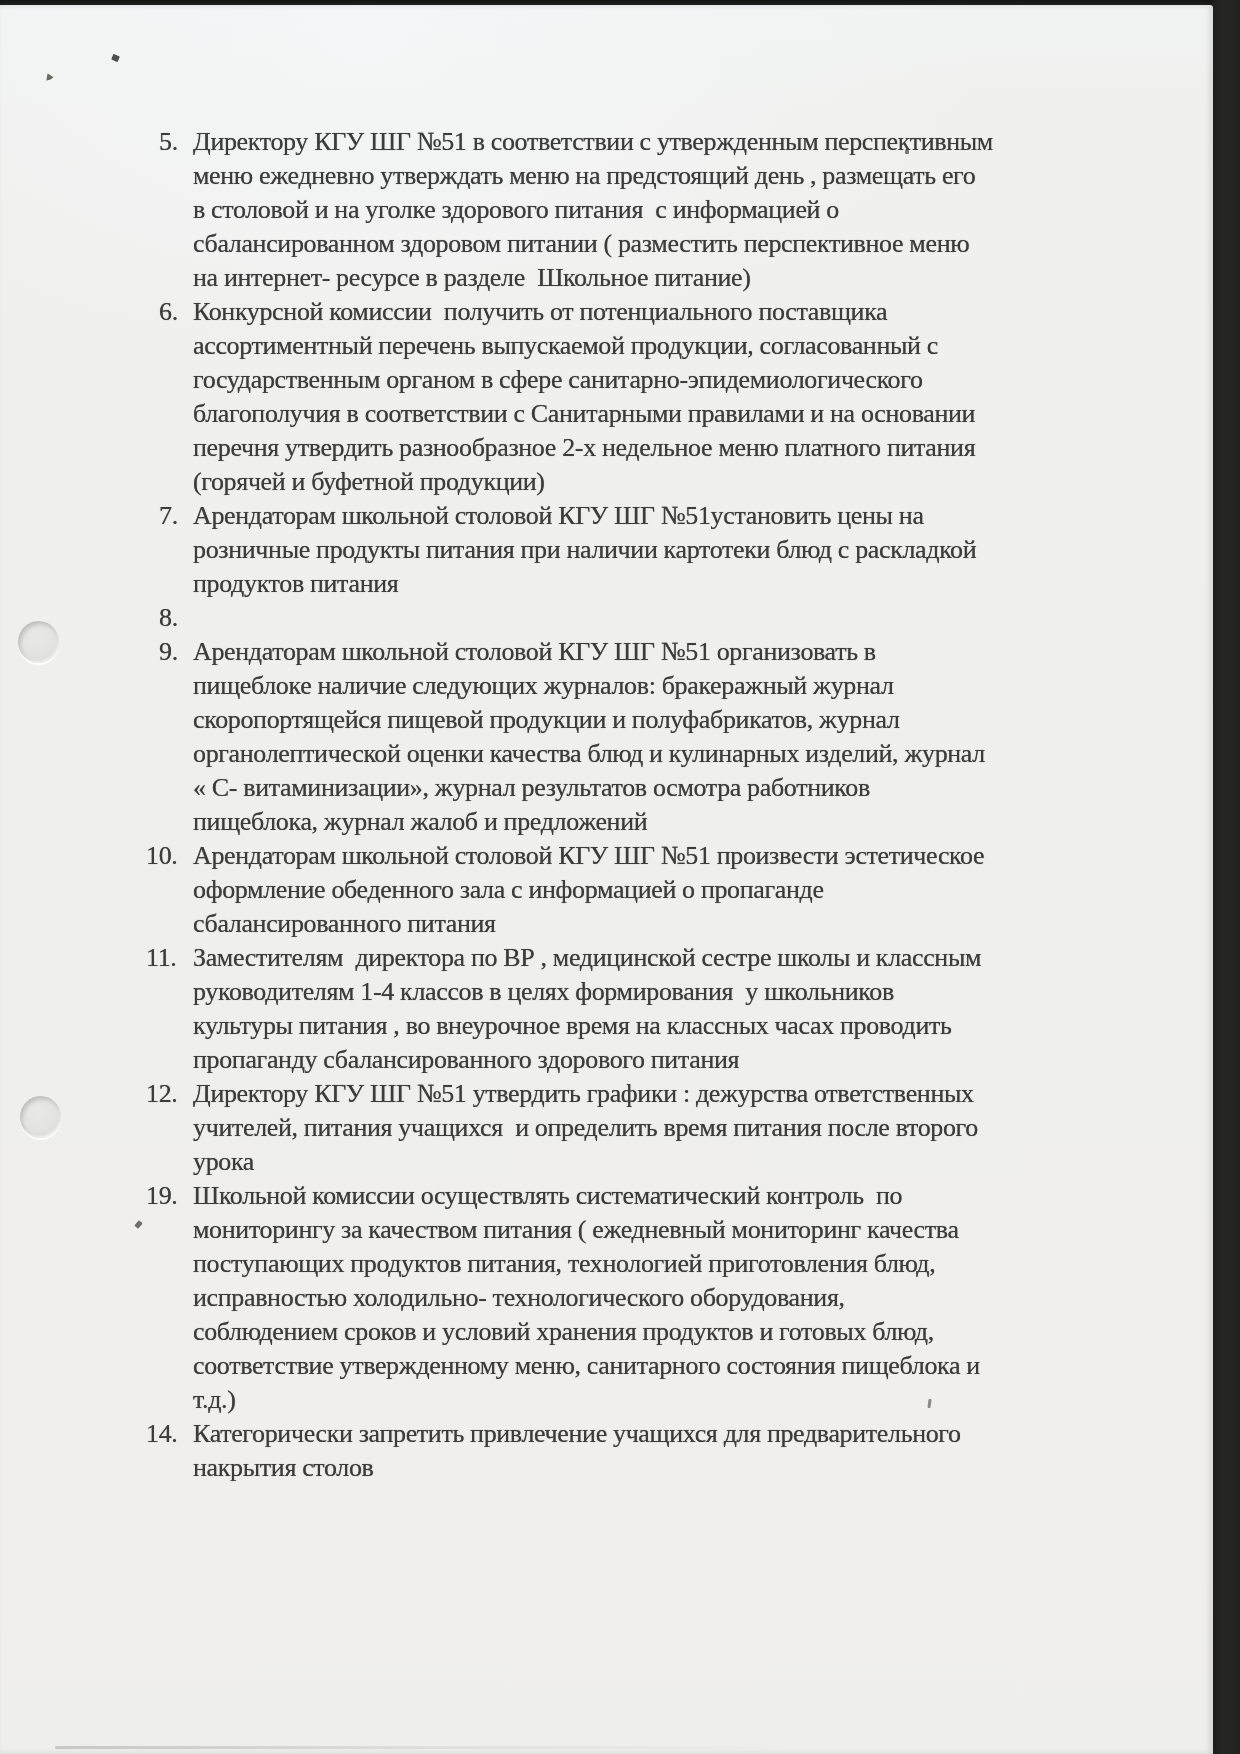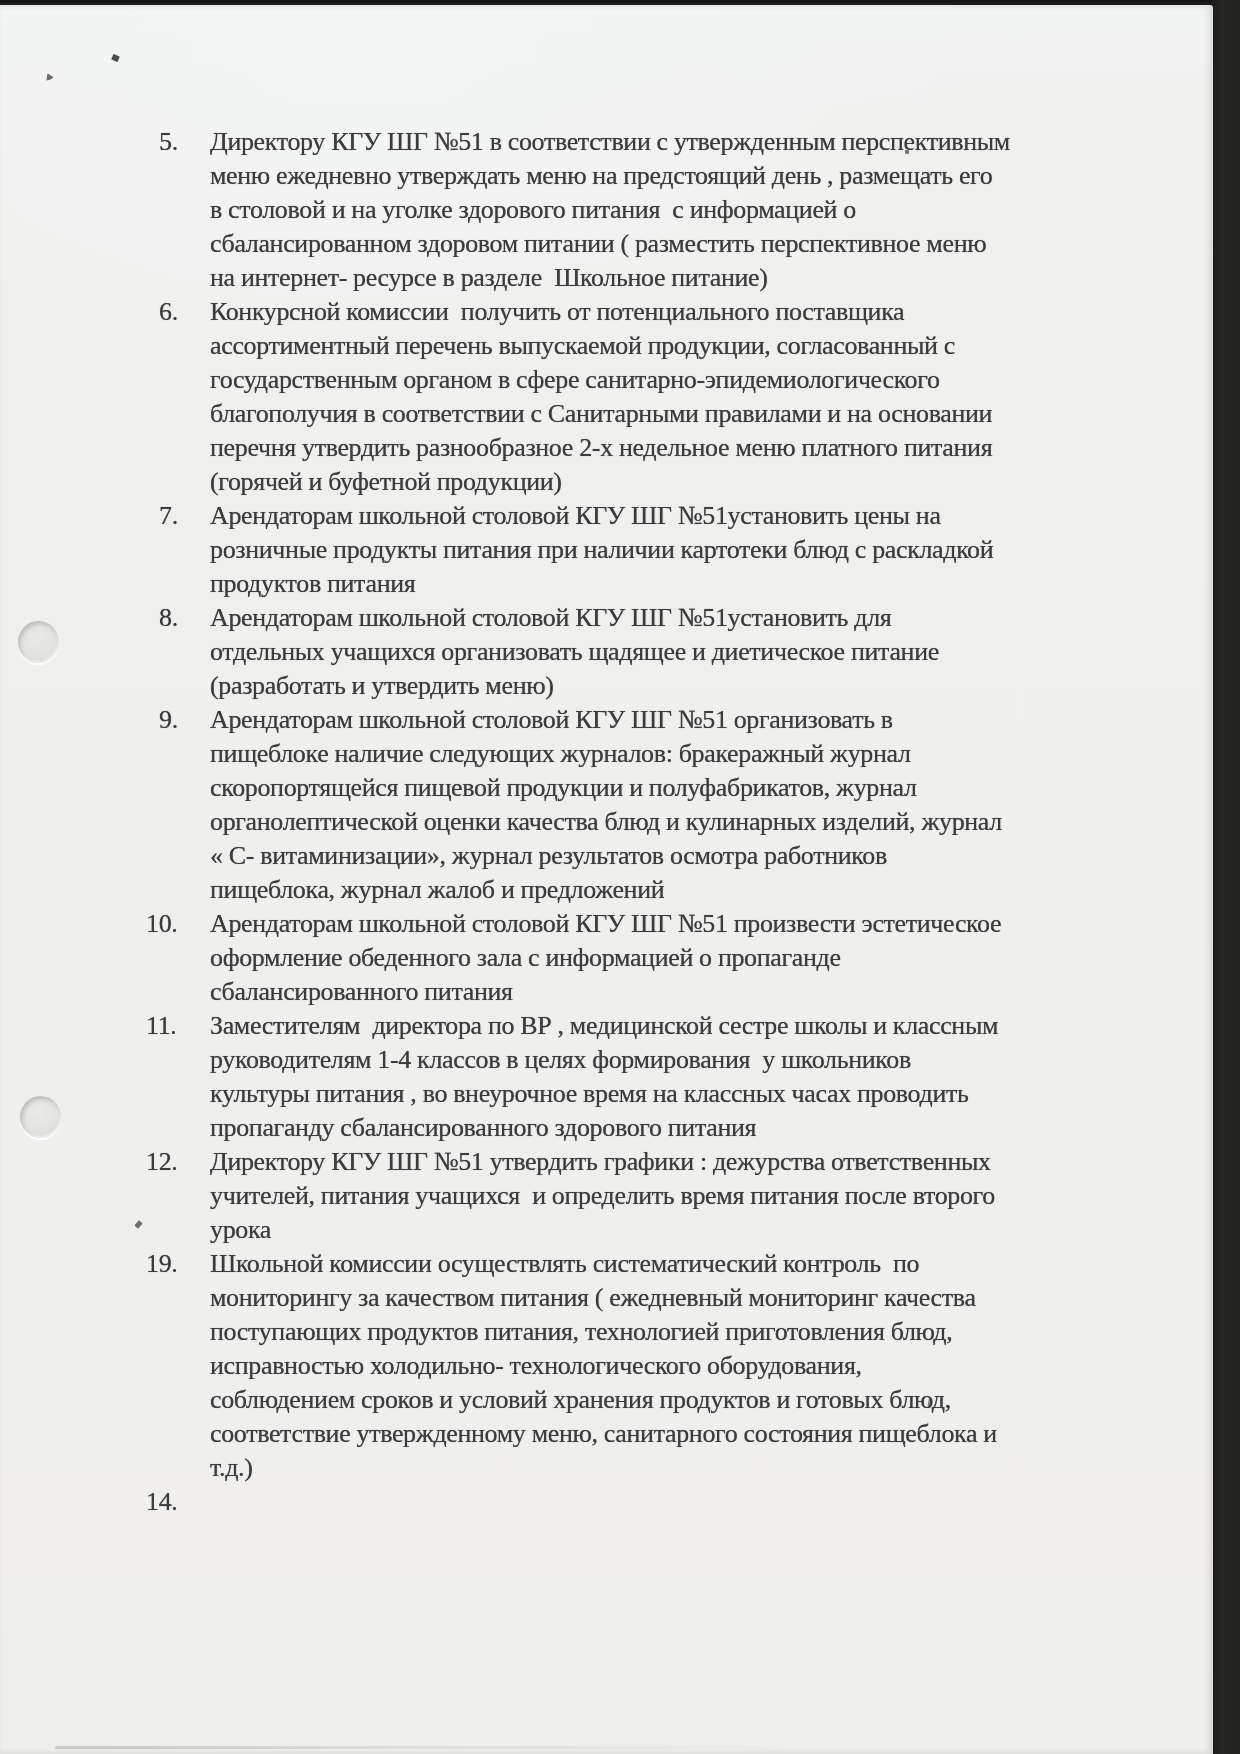--- a/index.html
+++ b/index.html
@@ -81,21 +81,21 @@
     color: #3c3c3c;
     text-shadow: 0 0 0.7px rgba(70,70,70,0.85);
   }
   .item { display: flex; align-items: flex-start; }
   .num {
     flex: 0 0 47px;
     box-sizing: border-box;
     white-space: pre;
   }
   .num.single { padding-left: 13px; }
-  .body { white-space: pre; margin-left: 17px; }
+  .body { white-space: pre; }
 </style>
 </head>
 <body>
 
 <div class="stage">
   <div class="edge-top"></div>
   <div class="edge-right"></div>
 
   <div class="paper">
     <div class="hole hole-1"></div>
@@ -131,23 +131,20 @@
 
       <div class="item">
         <span class="num single">7.</span>
         <span class="body">Арендаторам школьной столовой КГУ ШГ №51установить цены на
 розничные продукты питания при наличии картотеки блюд с раскладкой
 продуктов питания</span>
       </div>
 
       <div class="item">
         <span class="num single">8.</span>
-        <span class="body">Арендаторам школьной столовой КГУ ШГ №51установить для
-отдельных учащихся организовать щадящее и диетическое питание
-(разработать и утвердить меню)</span>
       </div>
 
       <div class="item">
         <span class="num single">9.</span>
         <span class="body">Арендаторам школьной столовой КГУ ШГ №51 организовать в
 пищеблоке наличие следующих журналов: бракеражный журнал
 скоропортящейся пищевой продукции и полуфабрикатов, журнал
 органолептической оценки качества блюд и кулинарных изделий, журнал
 « С- витаминизации», журнал результатов осмотра работников
 пищеблока, журнал жалоб и предложений</span>
@@ -181,17 +178,19 @@
 мониторингу за качеством питания ( ежедневный мониторинг качества
 поступающих продуктов питания, технологией приготовления блюд,
 исправностью холодильно- технологического оборудования,
 соблюдением сроков и условий хранения продуктов и готовых блюд,
 соответствие утвержденному меню, санитарного состояния пищеблока и
 т.д.)</span>
       </div>
 
       <div class="item">
         <span class="num">14.</span>
+        <span class="body">Категорически запретить привлечение учащихся для предварительного
+накрытия столов</span>
       </div>
 
     </div>
   </div>
 </div>
 
 </body></html>

